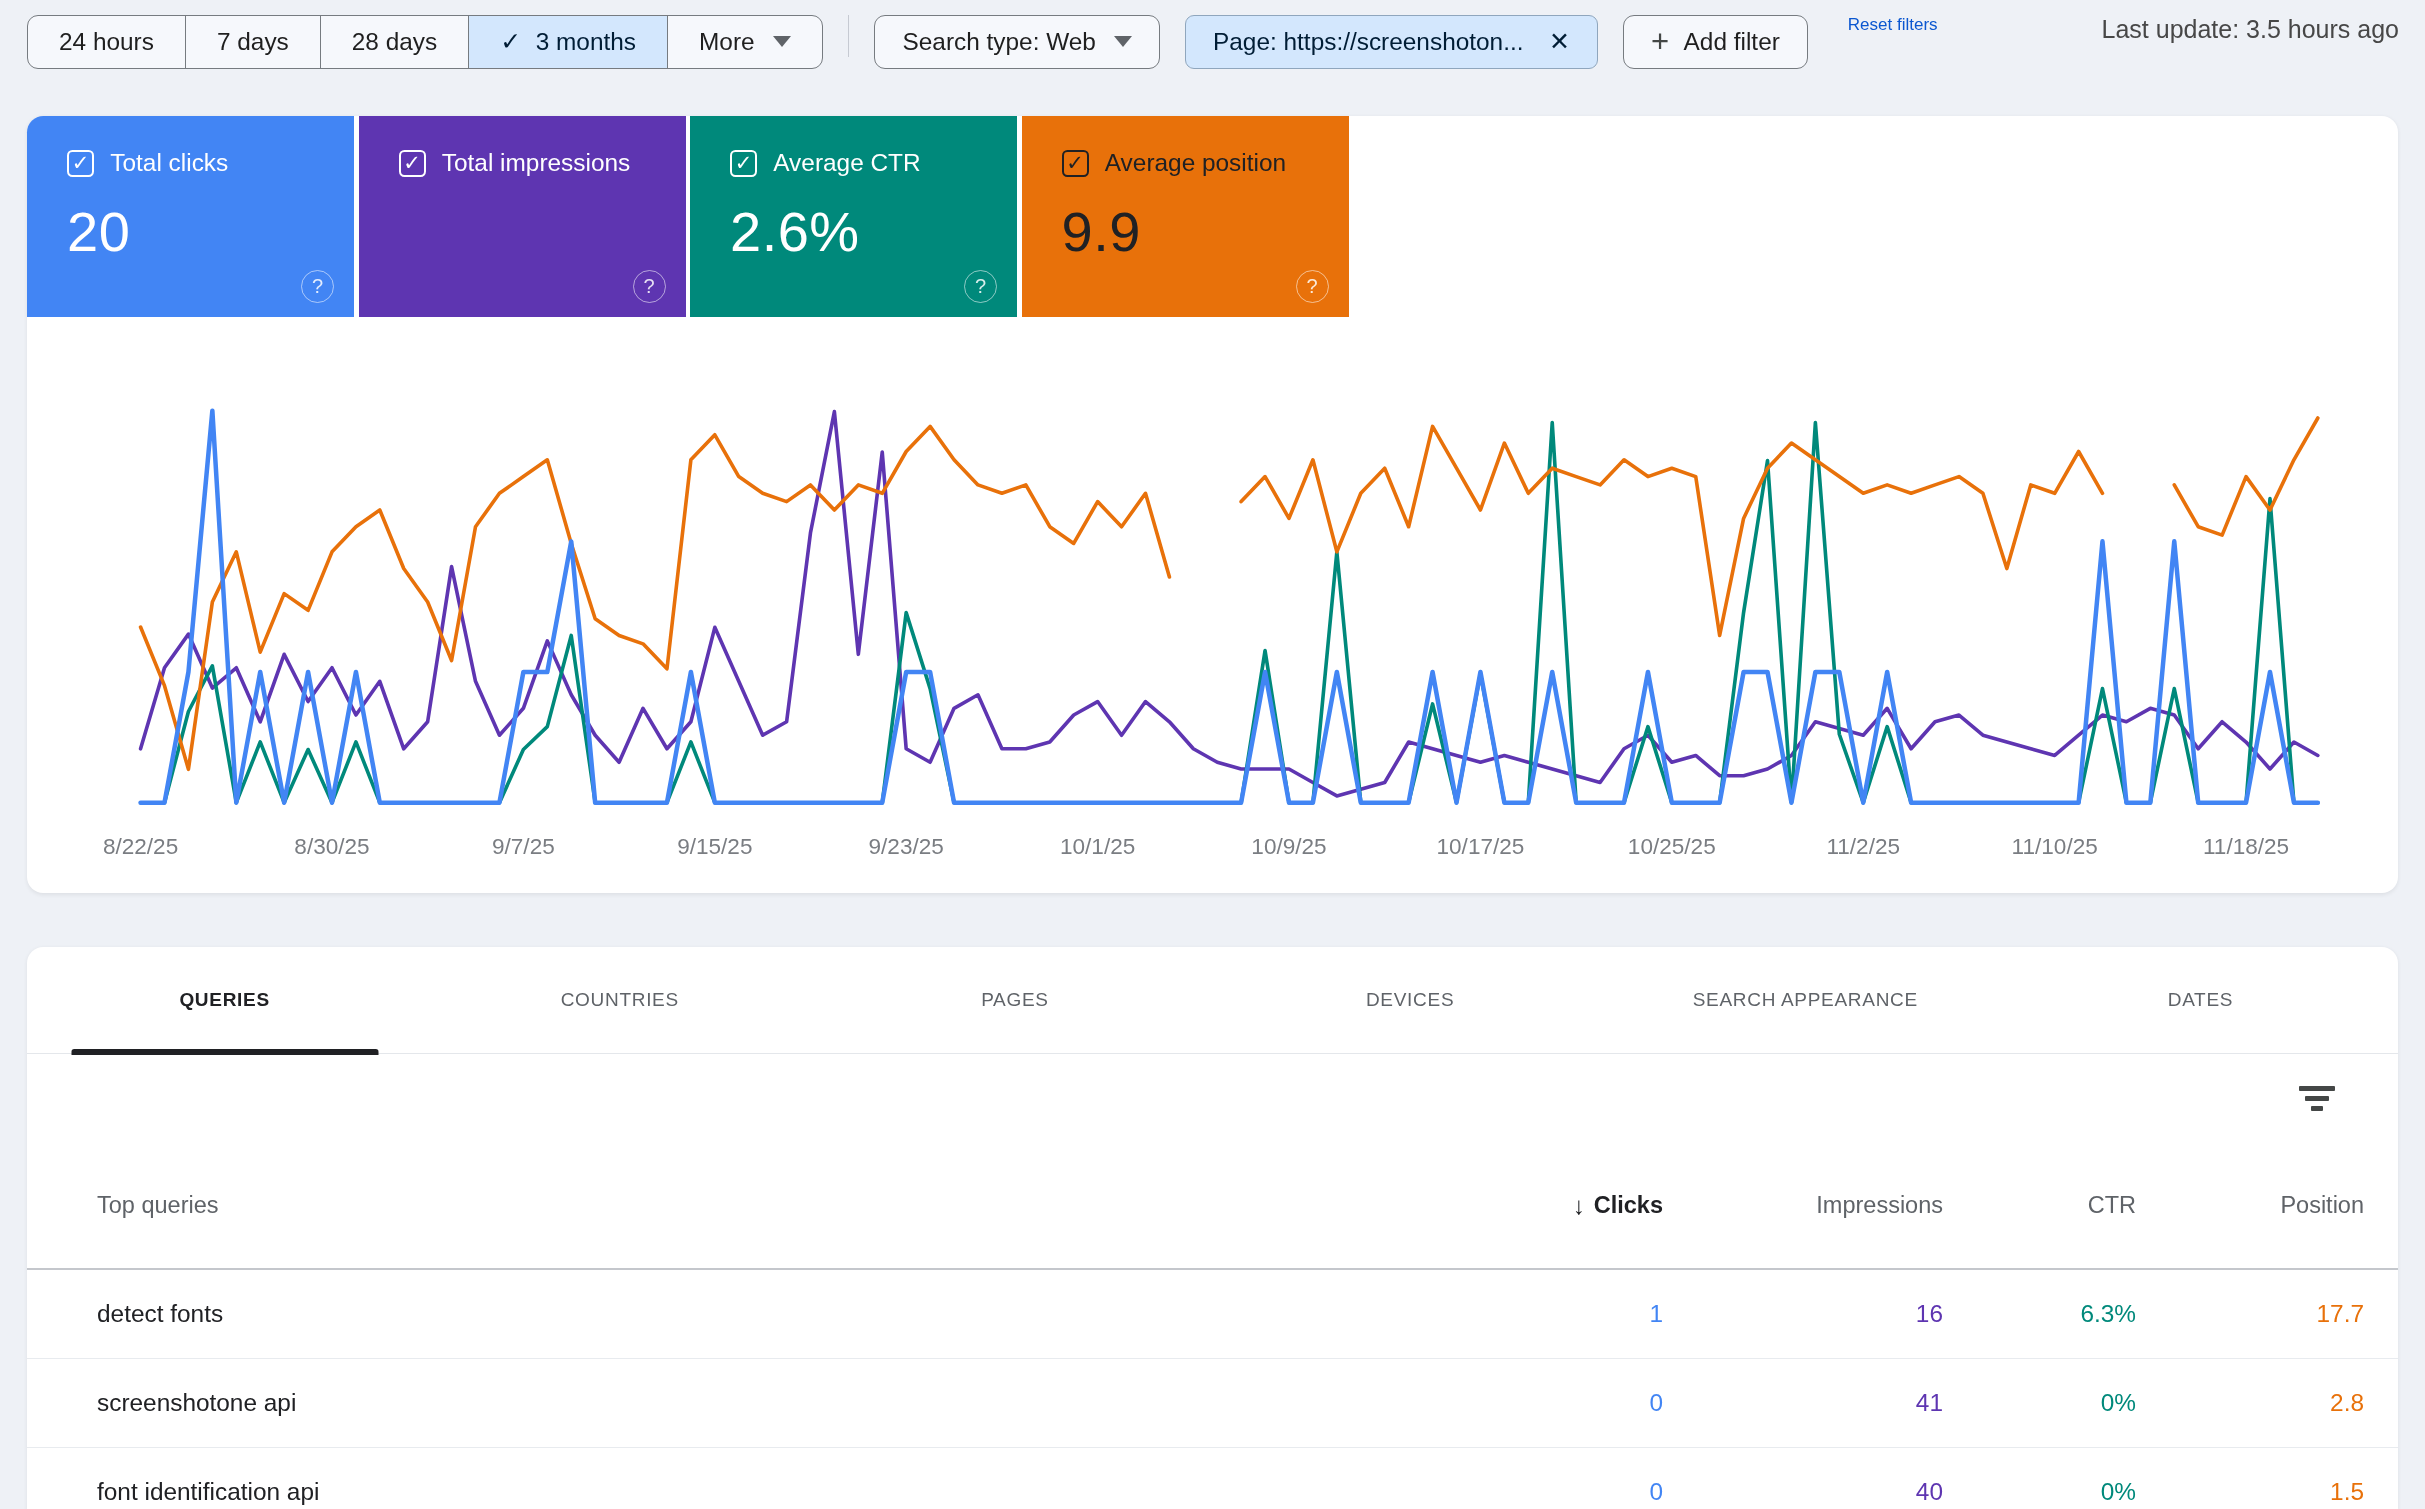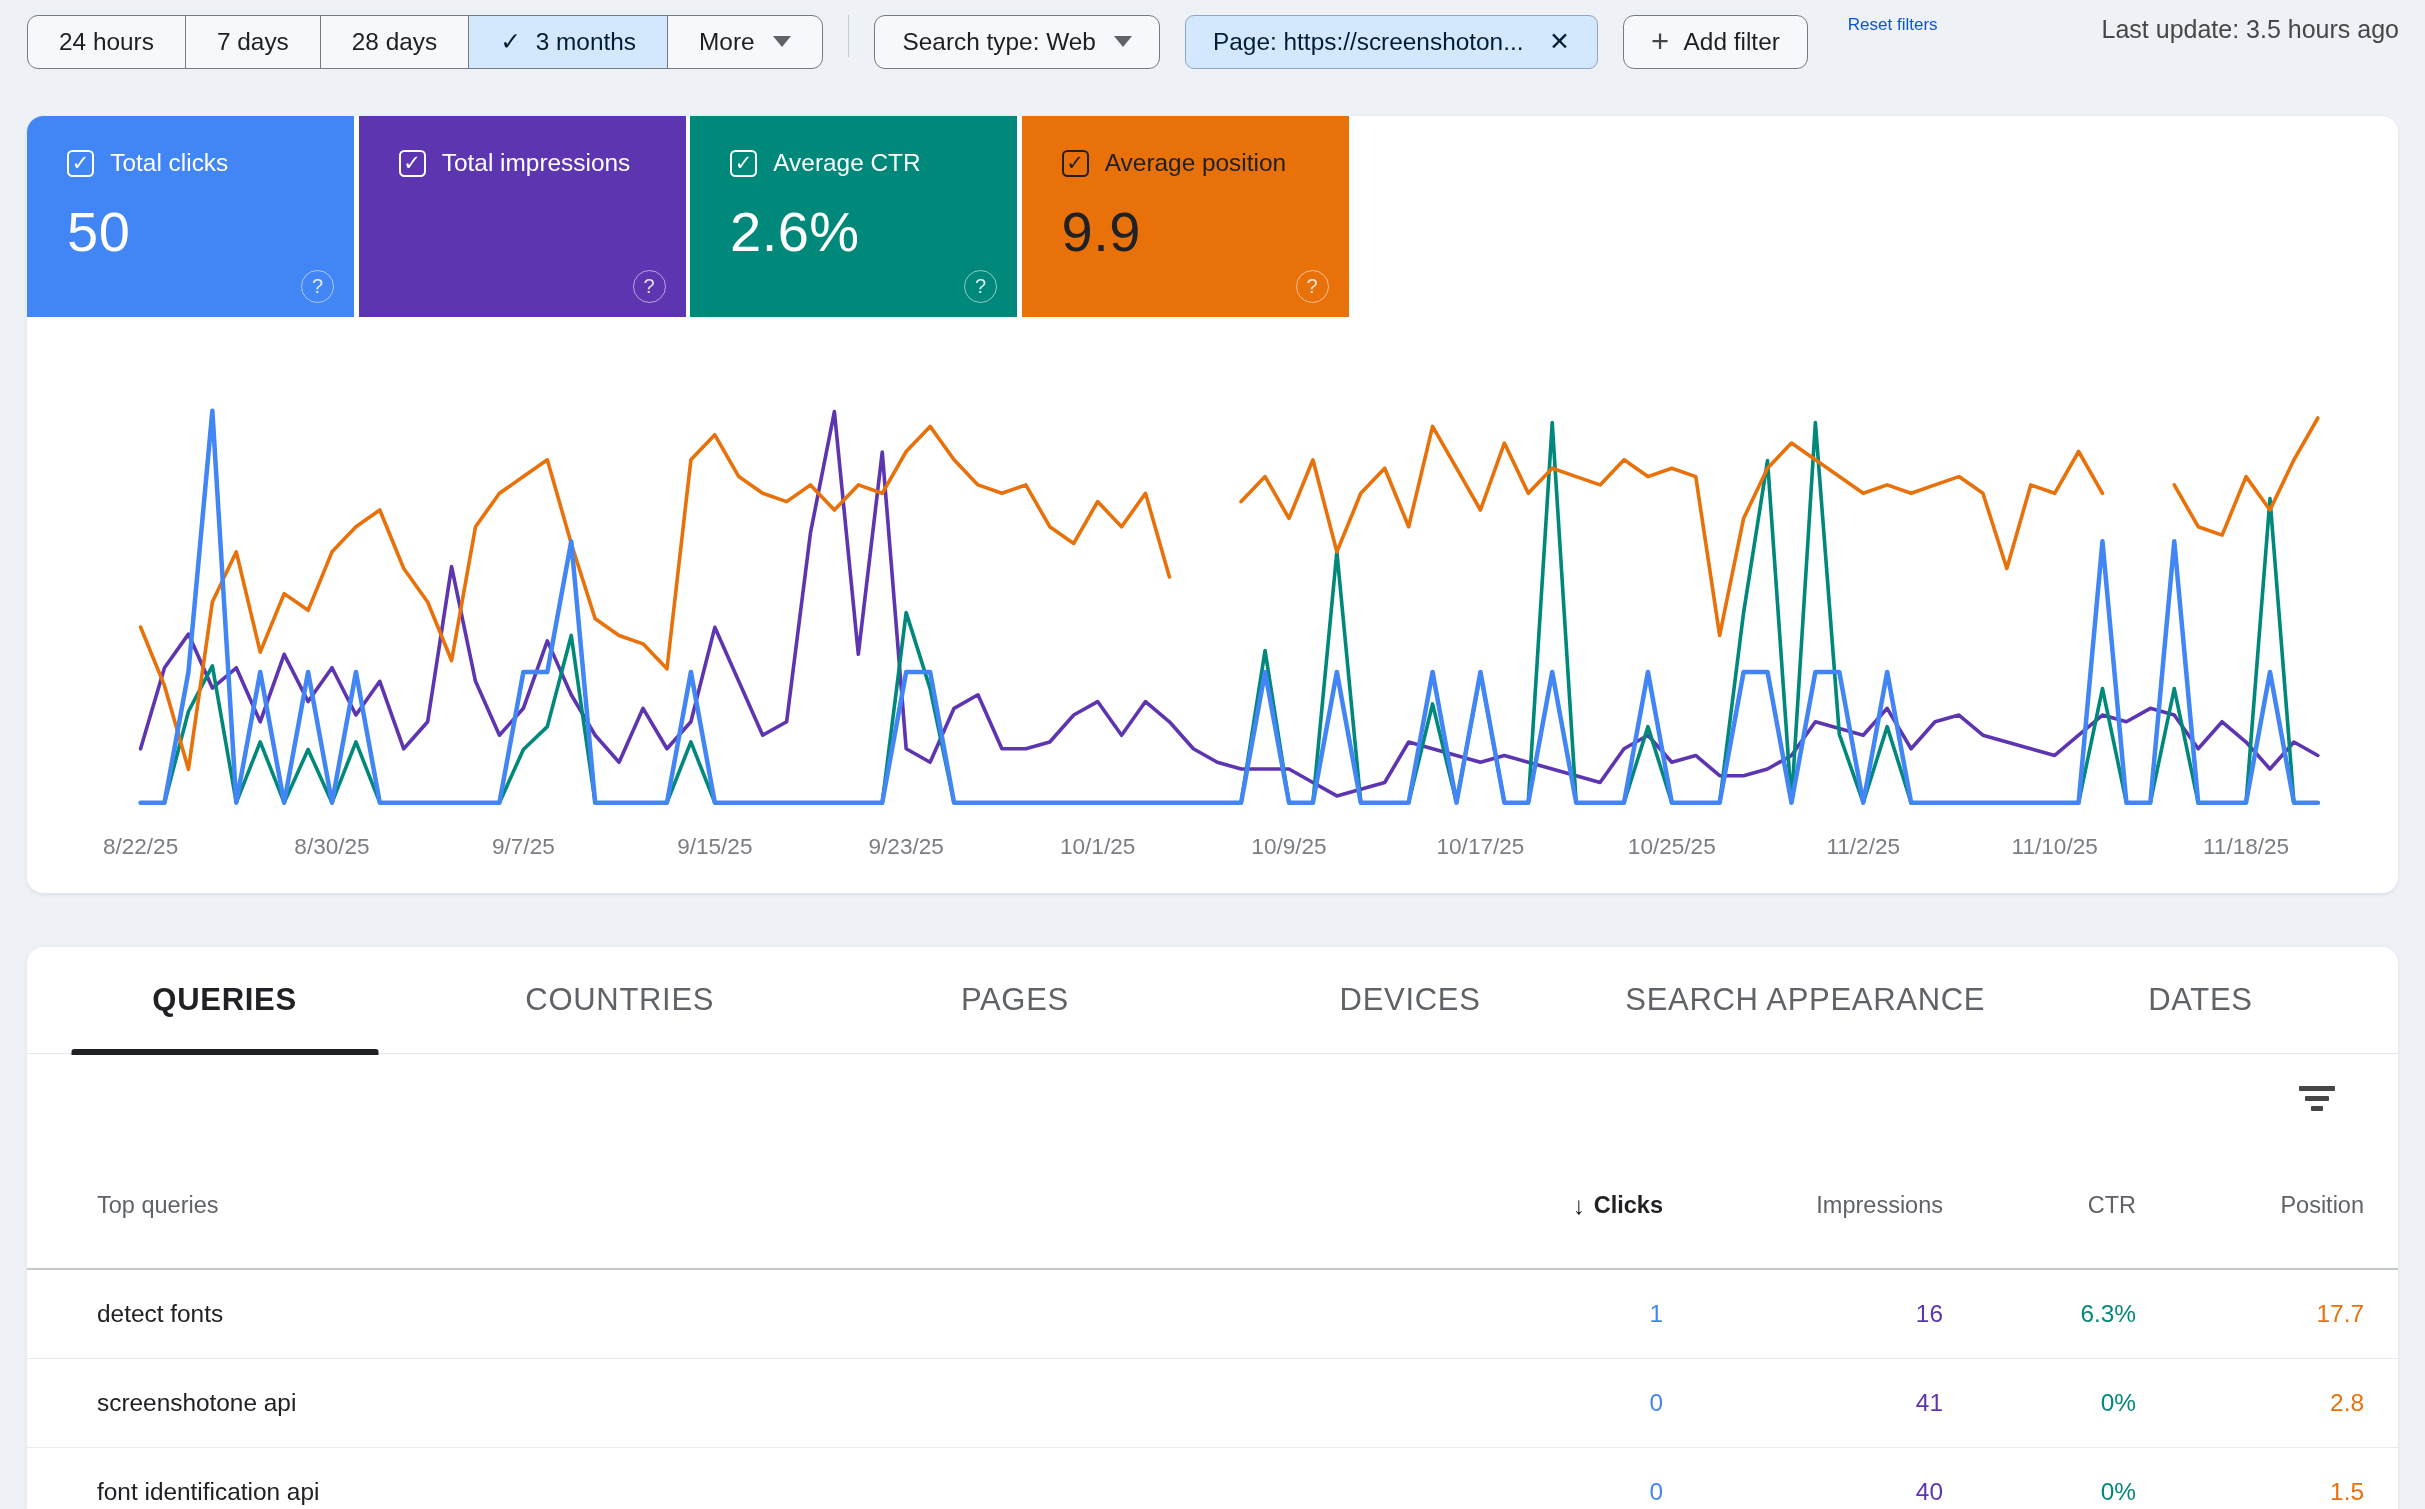--- a/index.html
+++ b/index.html
@@ -32,21 +32,21 @@
   .card { width:327px; height:201px; position:relative; padding:33px 0 0 40px; cursor:pointer; }
   .card:first-child { border-top-left-radius:16.3px; }
   .card-head { display:flex; align-items:center; gap:16.3px; font-size:24.4px; }
   .cbx { width:27px; height:27px; border:2.7px solid currentColor; border-radius:5.4px; display:flex; align-items:center; justify-content:center; font-size:21px; font-weight:bold; flex:0 0 auto; }
   .card-value { font-size:56px; margin-top:22px; letter-spacing:0.5px; }
   .help { position:absolute; right:20px; bottom:14.5px; width:33px; height:33px; border:1.8px solid rgba(255,255,255,.55); border-radius:50%; color:rgba(255,255,255,.85); font-size:20px; display:flex; align-items:center; justify-content:center; }
   .chart-wrap { position:absolute; left:0; top:246px; width:2371px; height:531px; }
   
   .panel2 { top:947px; width:2371px; height:562px; border-radius:16.3px 16.3px 0 0; }
   .tabs { height:107px; display:flex; border-bottom:1.8px solid #e4e7eb; }
-  .tab { flex:1; display:flex; align-items:center; justify-content:center; font-size:31px; letter-spacing:0.7px; color:#5f6368; position:relative; cursor:pointer; }
+  .tab { flex:1; display:flex; align-items:center; justify-content:center; font-size:19px; letter-spacing:0.7px; color:#5f6368; position:relative; cursor:pointer; }
   .tab.active { color:#202124; font-weight:bold; }
   .tab.active::after { content:""; position:absolute; bottom:-1.8px; left:50%; transform:translateX(-50%); width:307px; height:5.4px; background:#202124; border-radius:2.7px 2.7px 0 0; }
   .toolbar { height:89px; display:flex; align-items:center; justify-content:flex-end; padding-right:63px; }
   .filter-icon { display:flex; flex-direction:column; align-items:center; gap:5.4px; cursor:pointer; }
   .filter-icon i { display:block; height:4.5px; background:#444746; border-radius:0.9px; }
   .filter-icon i:nth-child(1){ width:36px; } .filter-icon i:nth-child(2){ width:23.5px; } .filter-icon i:nth-child(3){ width:11.7px; }
   .grid-cols { display:grid; grid-template-columns:1fr 298px 280px 193px 228px; align-items:center; padding:0 34px 0 70px; }
   .thead { height:127px; border-bottom:2.7px solid #c4c7cc; color:#5f6368; font-size:23.5px; }
   .thead .sorted { color:#202124; font-weight:bold; }
   .num { text-align:right; }
@@ -94,21 +94,21 @@
   <div class="last-update">Last update: 3.5 hours ago</div>
 </div>
 
 <div class="panel panel1">
   <div class="cards">
     <div class="card" style="background: rgb(66, 133, 244); color: rgb(255, 255, 255);">
       <div class="card-head">
         <span class="cbx">✓</span>
         <span>Total clicks</span>
       </div>
-      <div class="card-value">50</div>
+      <div class="card-value">20</div>
       <span class="help">?</span>
     </div>
     <div class="card" style="background: rgb(94, 53, 177); color: rgb(255, 255, 255);">
       <div class="card-head">
         <span class="cbx">✓</span>
         <span>Total impressions</span>
       </div>
       <span class="help">?</span>
     </div>
     <div class="card" style="background: rgb(0, 137, 123); color: rgb(255, 255, 255);">

